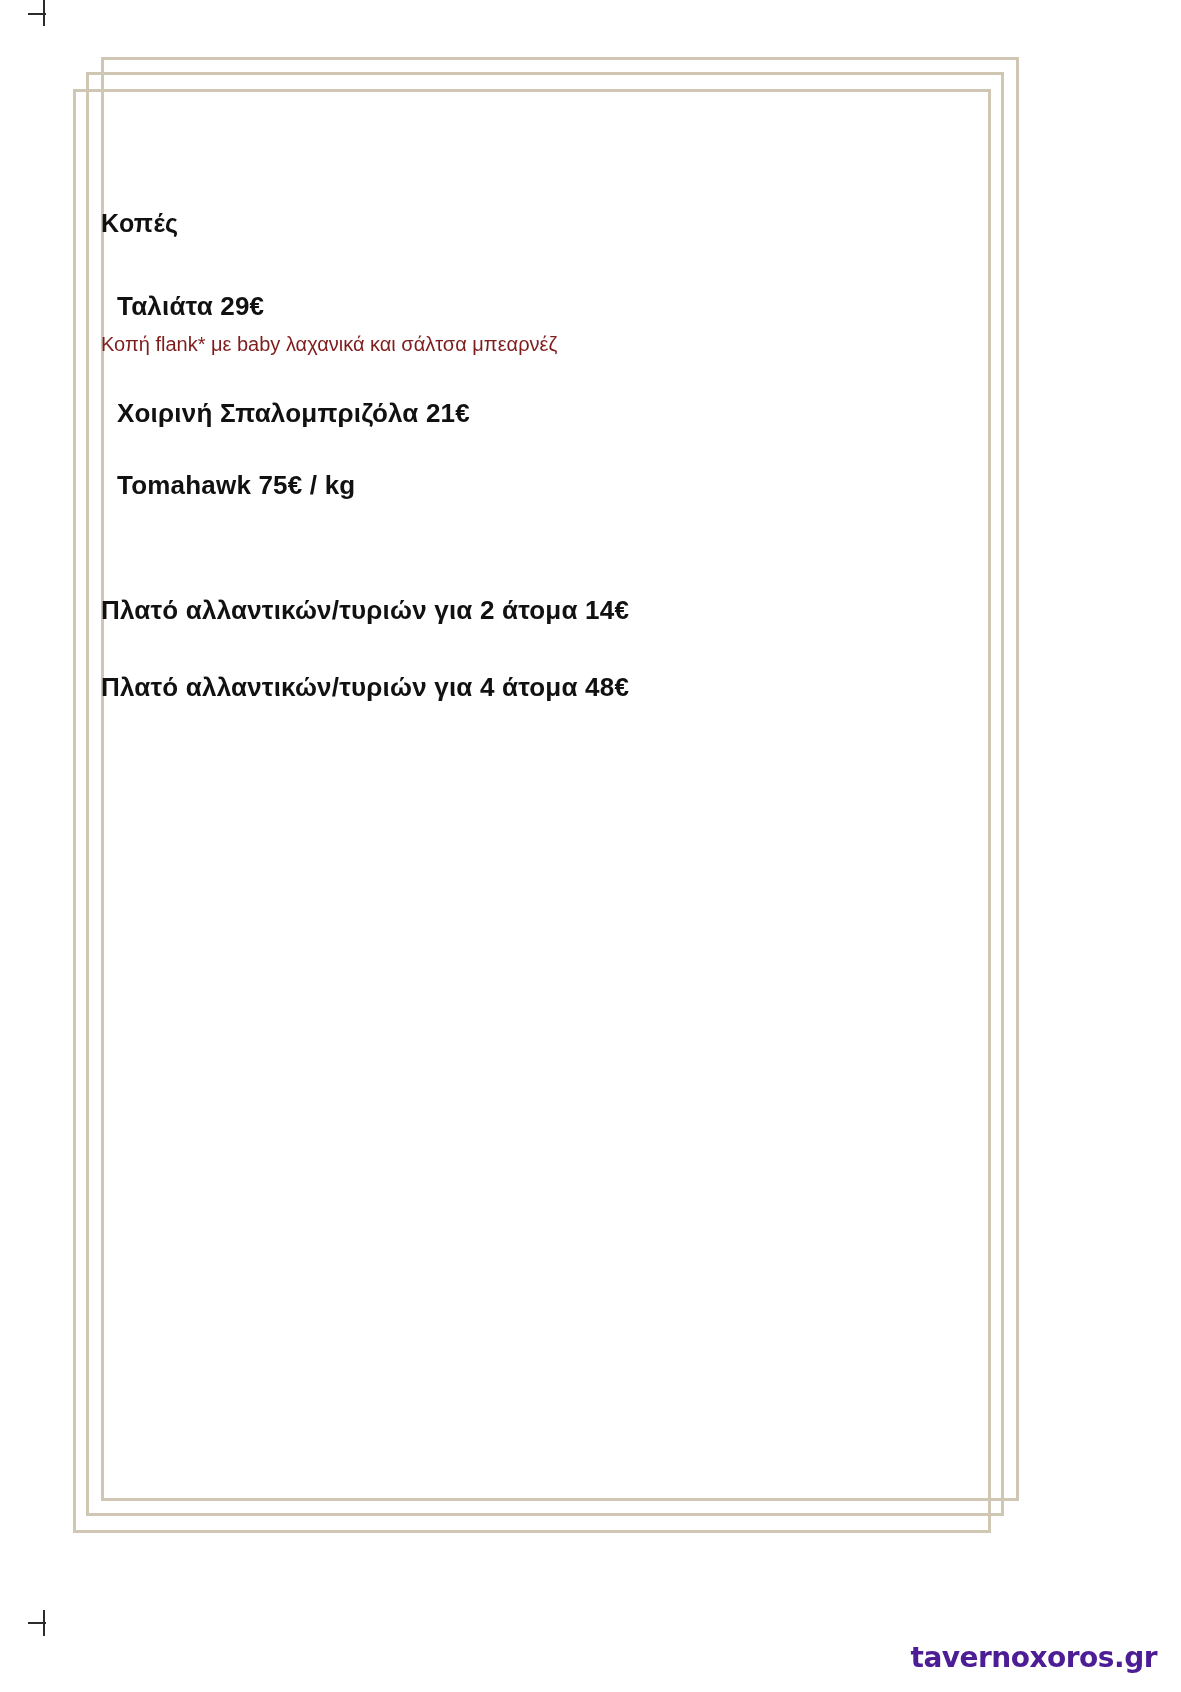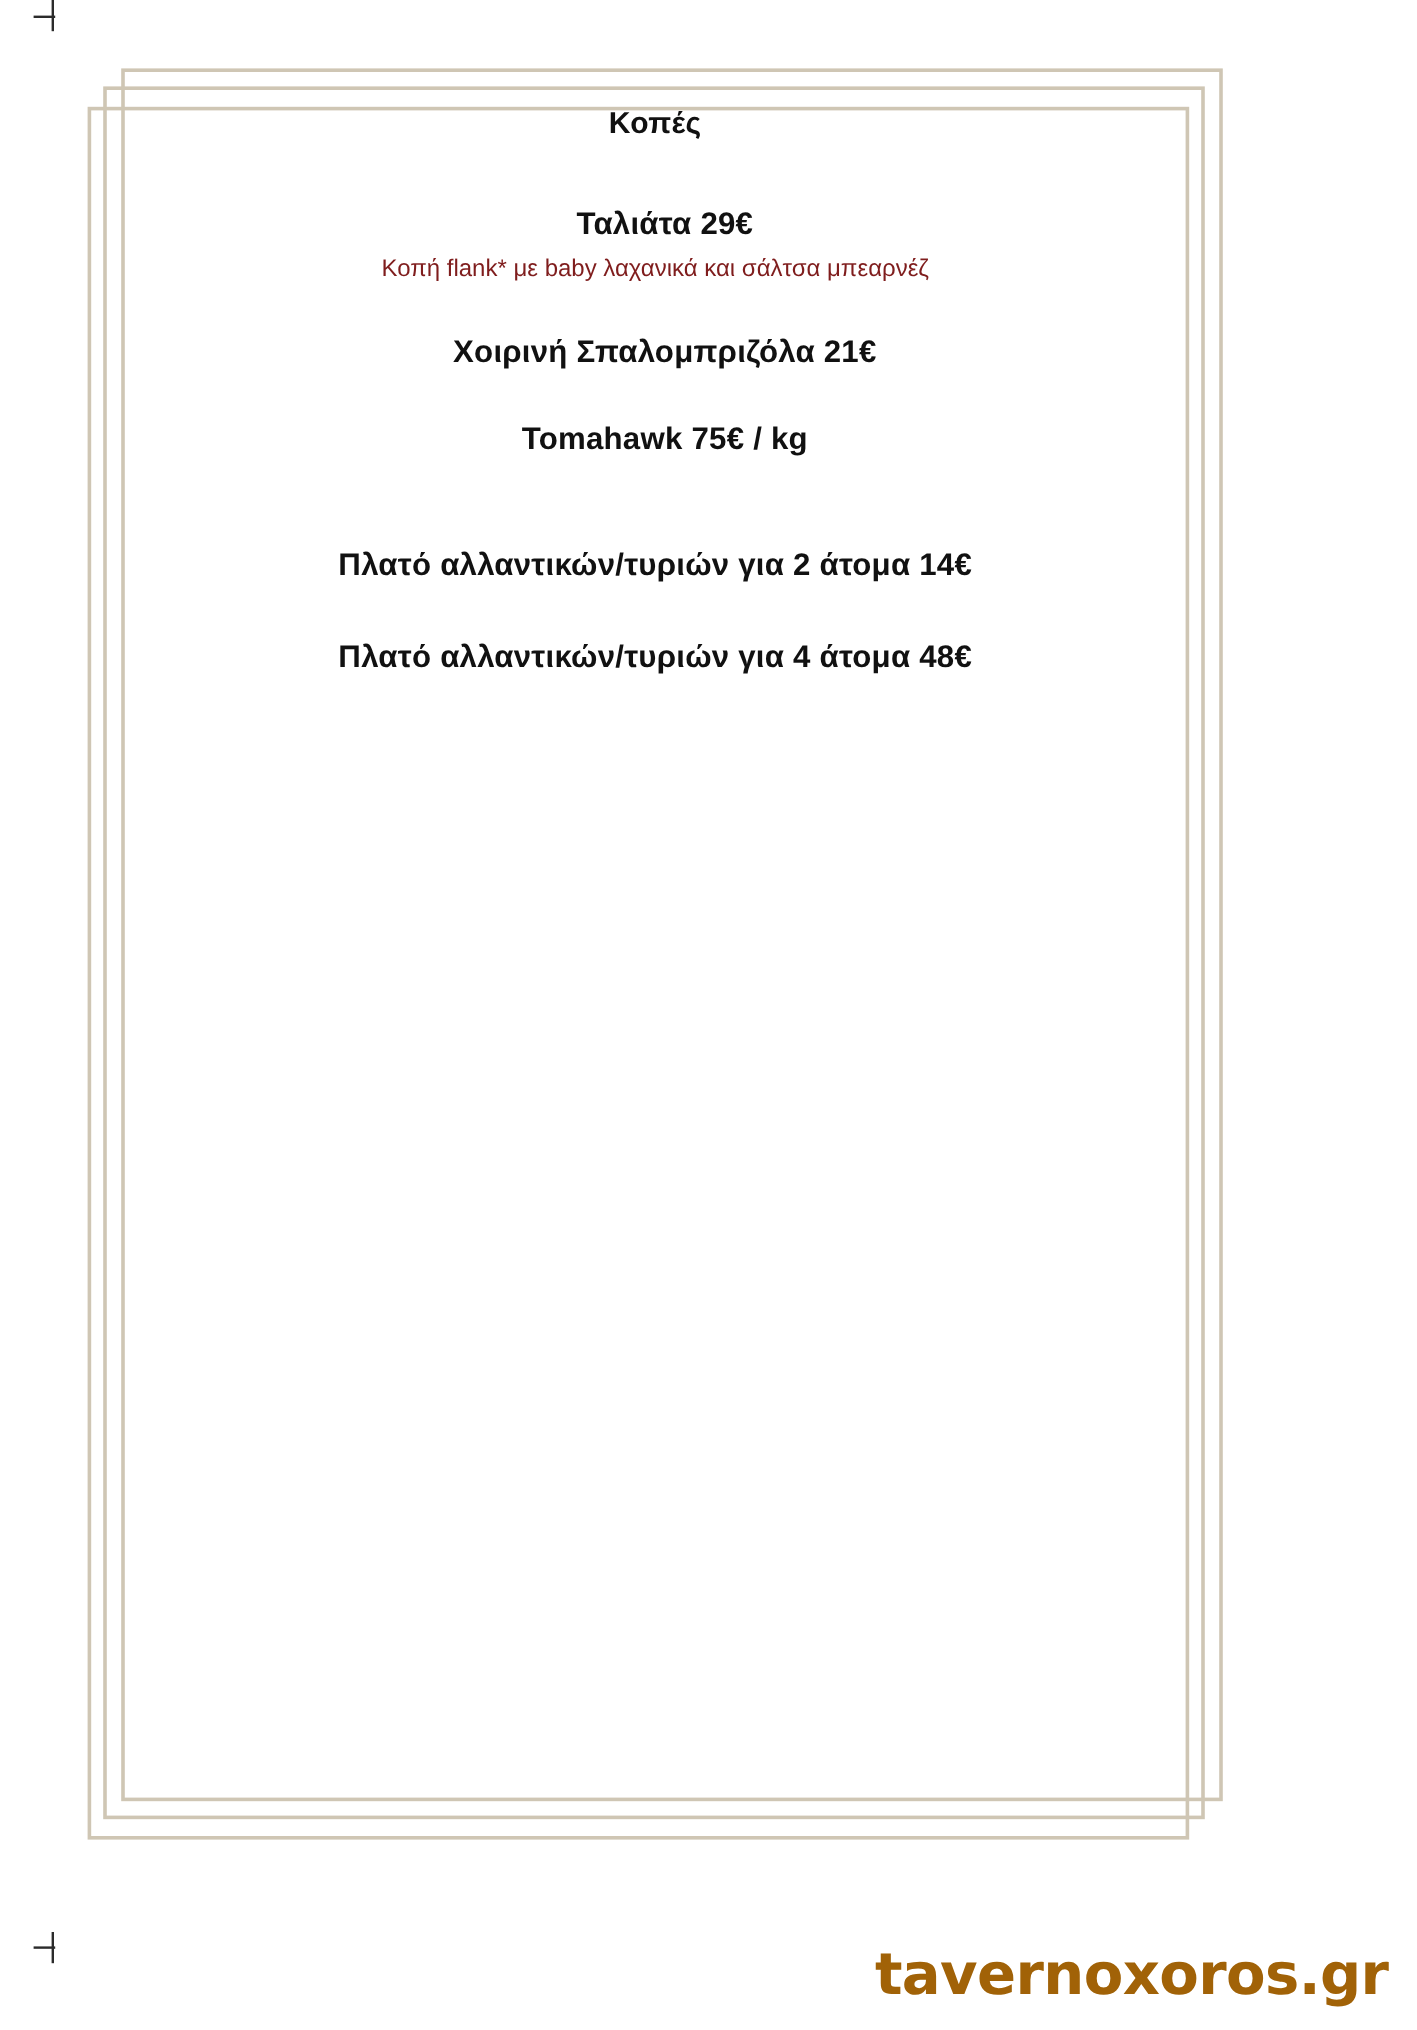--- a/index.html
+++ b/index.html
@@ -34,22 +34,23 @@
   }
   .frame-outer { left: 73px;  top: 89px; width: 918px; height: 1444px; }
   .frame-mid   { left: 86px;  top: 72px; width: 918px; height: 1444px; }
   .frame-inner { left: 101px; top: 57px; width: 918px; height: 1444px; }
 
   .page-content {
     position: absolute;
     left: 101px;
     top: 89px;
     width: 890px;
+    padding-top: 120px;
     box-sizing: border-box;
-    text-align: center;
+    text-align: left;
   }
 
   .section-title {
     font-size: 25px;
     font-weight: bold;
     letter-spacing: 0.4px;
     margin: 0 0 52px 0;
   }
 
   .dish {
@@ -64,37 +65,37 @@
   }
   .dish-desc {
     font-size: 20px;
     font-weight: 400;
     color: #7f1d1d;
     margin: 0;
     line-height: 1.3;
   }
 
   .platters {
-    margin-top: 72px;
+    margin-top: 92px;
   }
   .platter {
     font-size: 26px;
     font-weight: bold;
     letter-spacing: 0.2px;
     margin: 0 0 44px 0;
     line-height: 1.3;
   }
 
   .watermark {
     position: absolute;
     right: 24px;
     bottom: 18px;
-    font-size: 48px;
+    font-size: 28px;
     font-weight: bold;
-    color: #a16207;
+    color: #4c1d95;
     letter-spacing: -0.5px;
     font-family: "DejaVu Sans", sans-serif;
   }
 </style>
 </head>
 <body>
 
 <div class="crop-mark crop-tl-h"></div>
 <div class="crop-mark crop-tl-v"></div>
 <div class="crop-mark crop-bl-h"></div>

